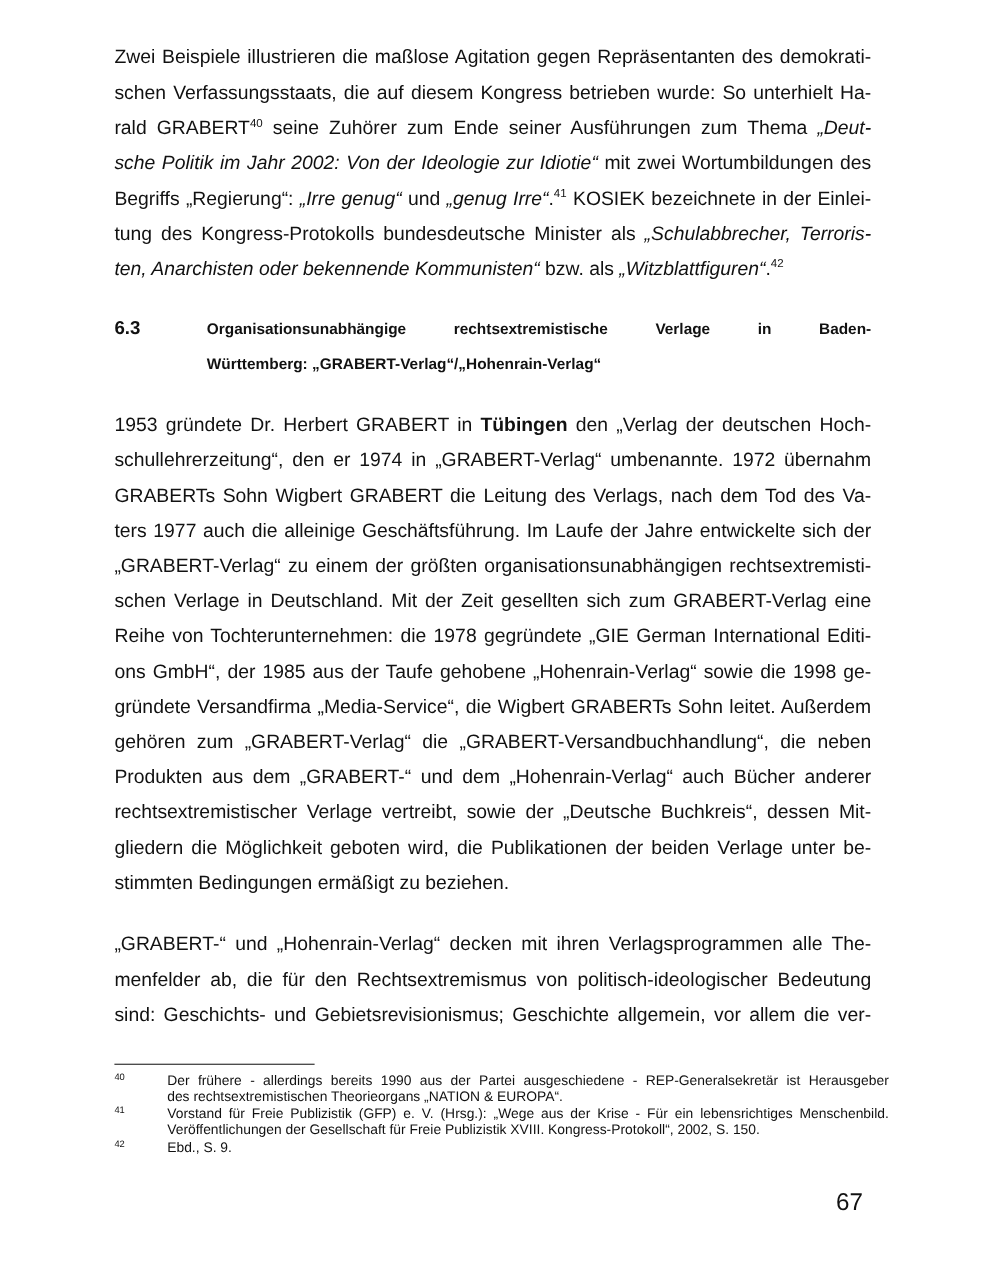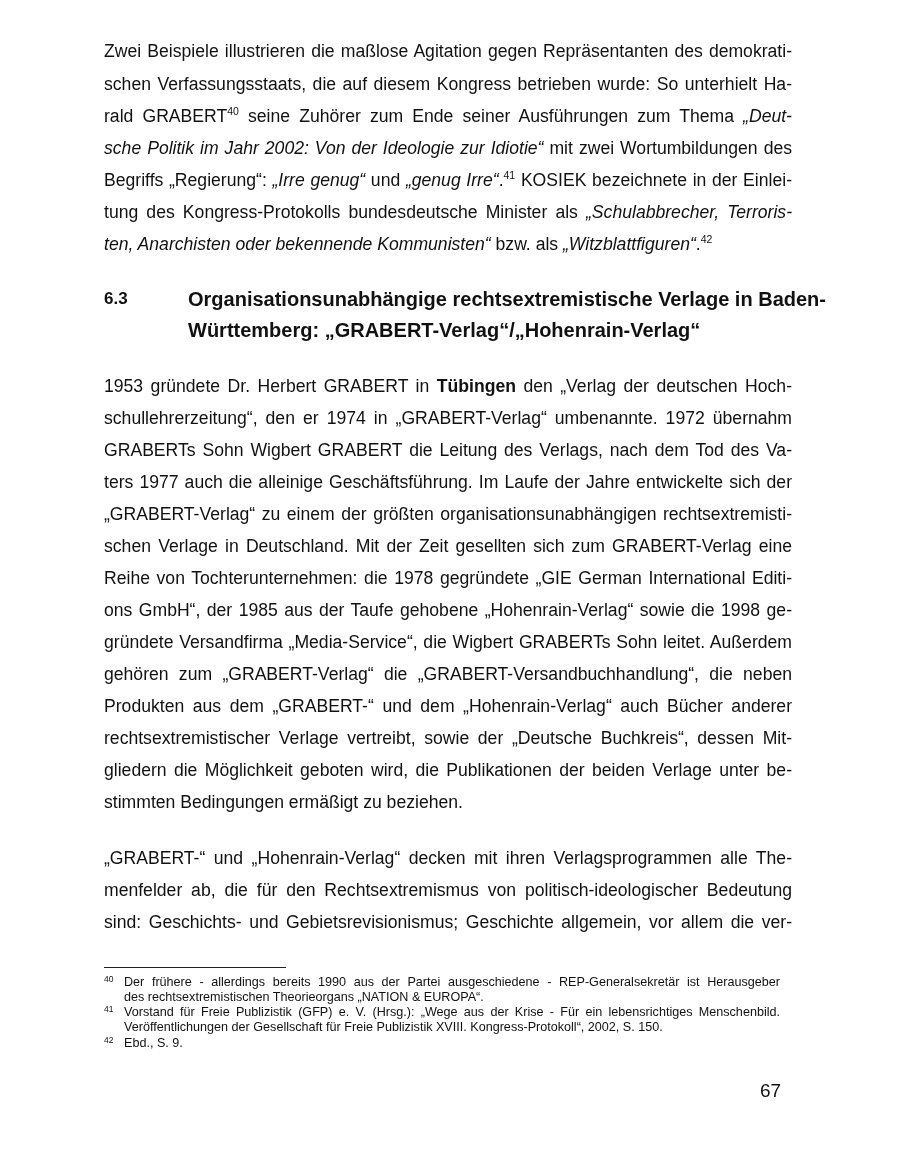--- a/index.html
+++ b/index.html
@@ -7,29 +7,29 @@
          font-family: "Liberation Sans", sans-serif; color: #111111; }
   .page { position: absolute; left: 0; top: 0; width: 900px; height: 823px; }
   .line { position: absolute; left: 104px; width: 688px; font-size: 17.6px;
           line-height: 20px; white-space: nowrap; text-align: justify;
           text-align-last: justify; }
   .line.last { text-align-last: left; }
   .line i { font-style: italic; }
   .line b { font-weight: bold; margin-top: 45px; }
   sup { font-size: 10.5px; line-height: 0; vertical-align: 7px; }
   .heading-num { position: absolute; left: 104px; font-size: 17px; font-weight: bold; line-height: 20px; }
-  .heading-line { position: absolute; left: 188px; width: 604px; font-size: 20px; font-weight: bold;
+  .heading-line { position: absolute; left: 188px; width: 604px; font-size: 14px; font-weight: bold;
                   line-height: 20px; white-space: nowrap; text-align: justify; text-align-last: justify; }
   .heading-line.last { text-align-last: left; }
   .fn-rule { position: absolute; left: 104px; top: 967px; width: 182px; height: 1px; background: #222; }
   .fn { position: absolute; left: 104px; width: 688px; font-size: 12.6px; line-height: 14px; }
   .fn-num { position: absolute; left: 0; top: -3px; font-size: 8.5px; }
-  .fn-text { position: absolute; left: 20px; width: 656px; white-space: nowrap; text-align: justify; text-align-last: justify; }
+  .fn-text { position: absolute; left: 48px; width: 656px; white-space: nowrap; text-align: justify; text-align-last: justify; }
   .fn-text.last { text-align-last: left; }
-  .page-number { position: absolute; left: 760px; top: 1080px; font-size: 19px; }
+  .page-number { position: absolute; left: 760px; top: 1080px; font-size: 22px; }
 </style>
 </head>
 <body>
 
 <div class="page">
 
   <div>
     <div class="line" style="top:41px">Zwei Beispiele illustrieren die maßlose Agitation gegen Repräsentanten des demokrati-</div>
     <div class="line" style="top:74px">schen Verfassungsstaats, die auf diesem Kongress betrieben wurde: So unterhielt Ha-</div>
     <div class="line" style="top:106px"><span>rald GRABERT</span><sup>40</sup><span> seine Zuhörer zum Ende seiner Ausführungen zum Thema </span><i>„Deut-</i></div>

